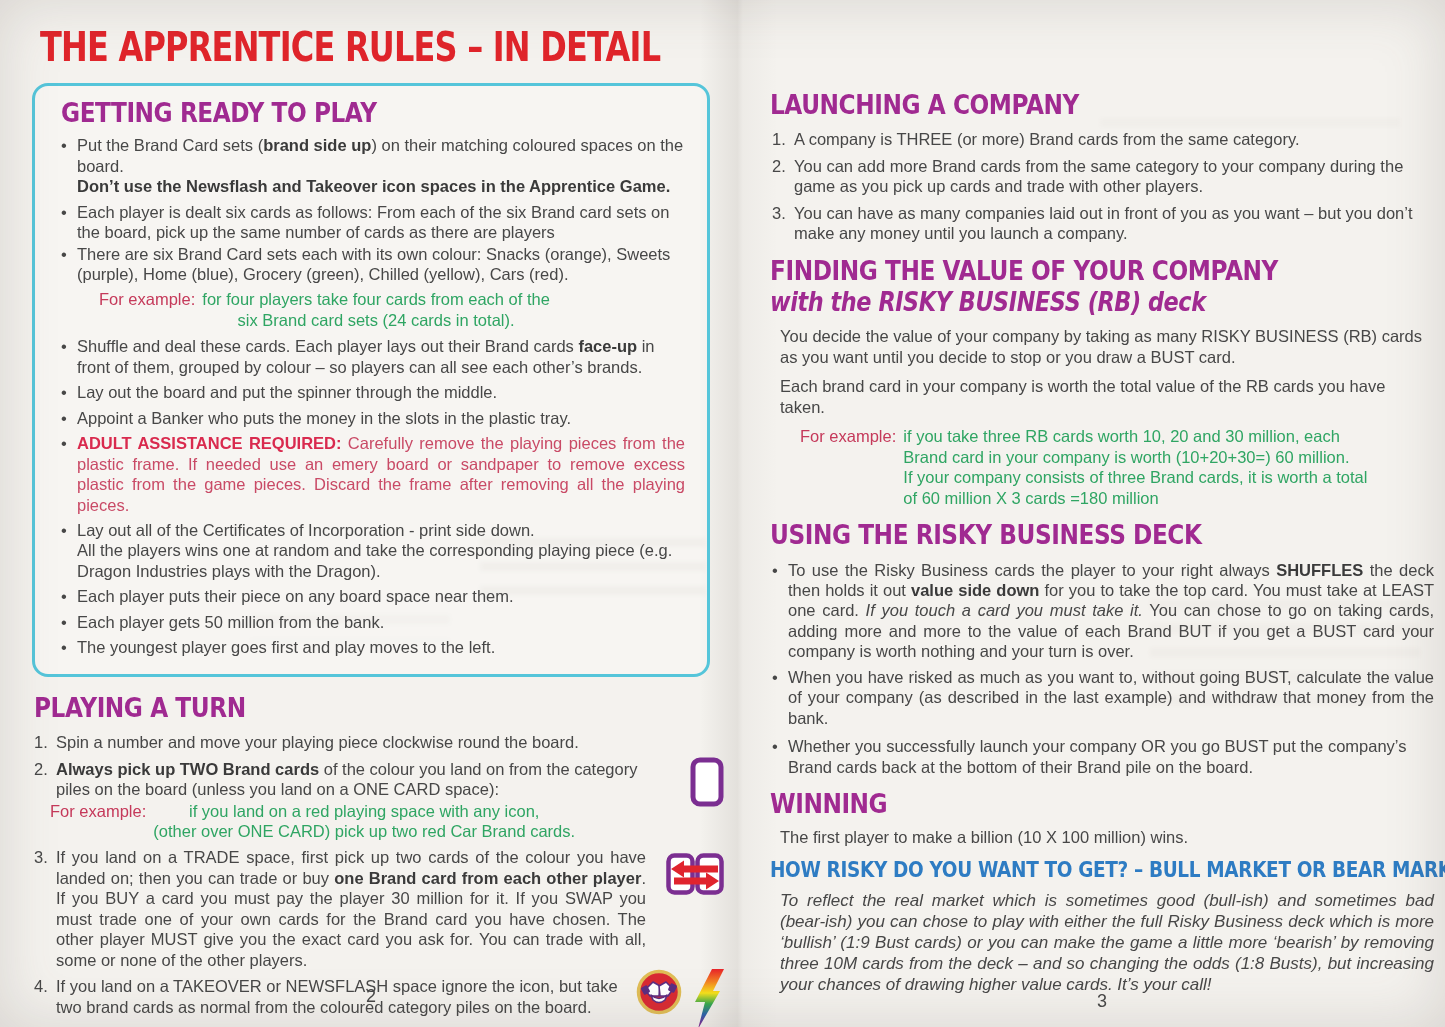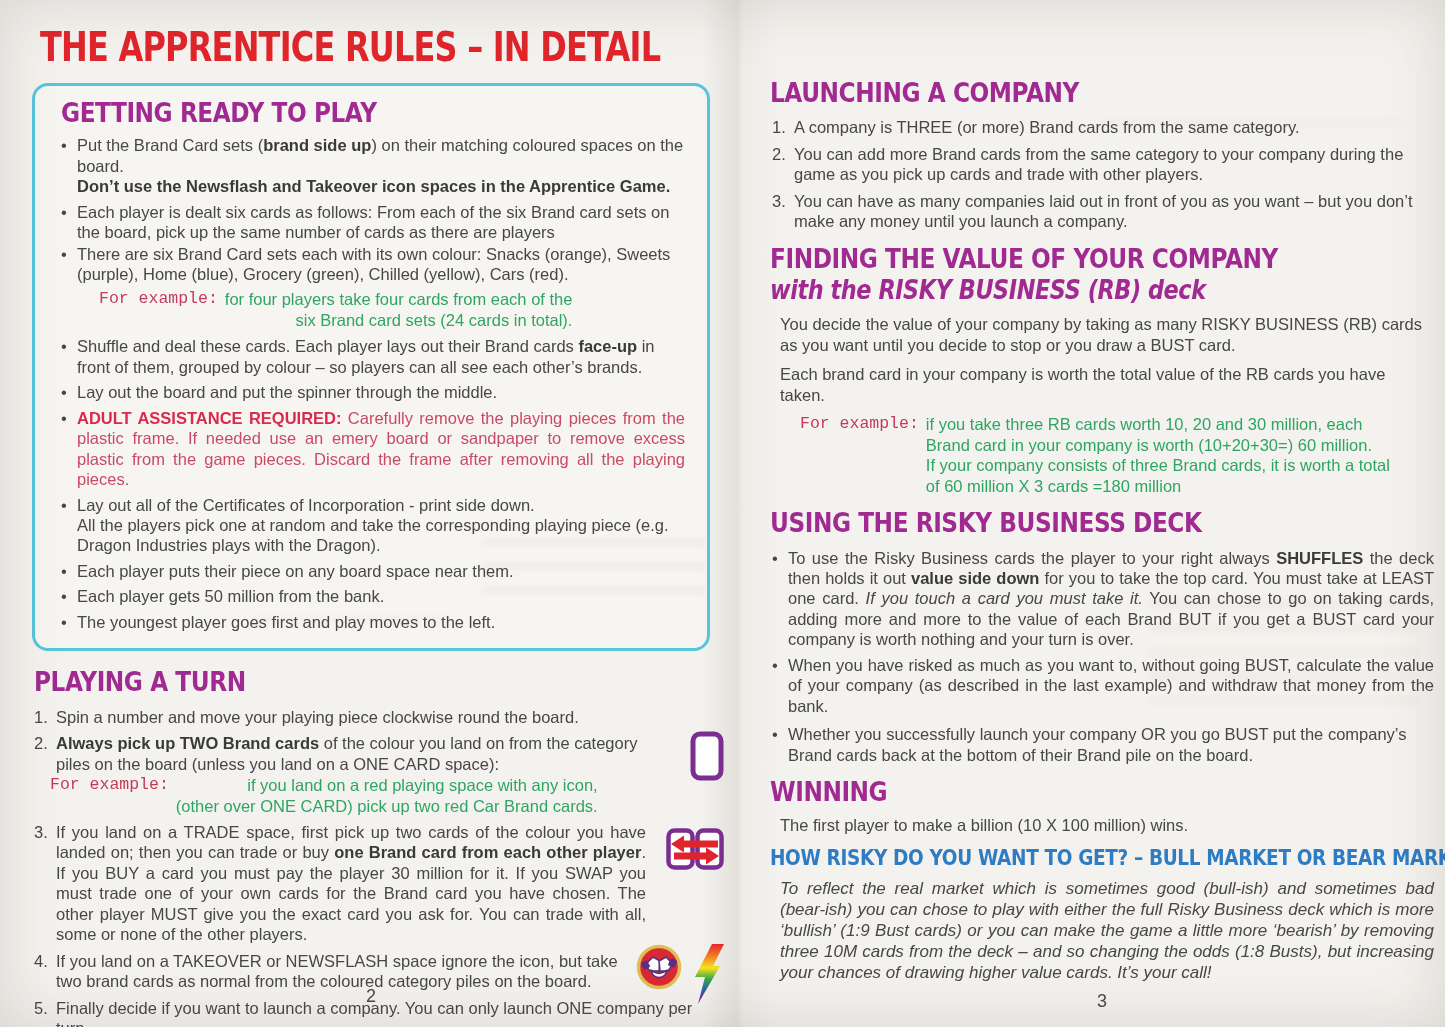--- a/index.html
+++ b/index.html
@@ -28,21 +28,21 @@
     position:relative;
     overflow:hidden;
     font-size:16.5px;
     line-height:1.24;
   }
   .sheet-vignette{position:absolute;inset:0;box-shadow:inset 0 0 60px rgba(90,80,70,.18);pointer-events:none;z-index:5;}
   .gutter{position:absolute;left:700px;top:0;width:78px;height:1027px;z-index:1;
     background:linear-gradient(to right,rgba(0,0,0,0) 0%,rgba(80,70,60,.10) 48%,rgba(80,70,60,.04) 55%,rgba(0,0,0,0) 100%);}
   .page{position:absolute;z-index:2;}
   .page-left{left:32px;top:20px;width:678px;}
-  .page-right{left:770px;top:76px;width:664px;}
+  .page-right{left:770px;top:88px;width:664px;}
 
   .doc-title{
     font-family:"DejaVu Sans",sans-serif;font-weight:bold;
     color:var(--title-red,#e0252b);font-size:41px;letter-spacing:-1px;
     transform:scaleX(.78);transform-origin:0 50%;white-space:nowrap;
     margin:2px 0 10px 8px;
   }
   .h-purple{
     font-family:"DejaVu Sans",sans-serif;font-weight:bold;
     color:var(--heading-purple,#a02a91);font-size:27px;letter-spacing:-.5px;
@@ -77,23 +77,23 @@
   .bt{flex:1 1 auto;}
   .pre{white-space:pre-wrap;}
   .just{text-align:justify;}
 
   .sg-b{font-weight:bold;color:var(--bold-gray,#3a3a3a);}
   .sg-rb{font-weight:bold;color:var(--warning-red-bold,#d92a4e);}
   .sg-ri{color:var(--warning-red-italic,#c94a66);}
   .sg-i{font-style:italic;}
 
   .example{display:flex;margin:1px 0 6px 40px;}
-  .example .ex-label{flex:0 0 auto;color:var(--example-label-red,#c5395a);margin-right:7px;font-family:Liberation Mono, monospace;}
+  .example .ex-label{flex:0 0 auto;color:var(--example-label-red,#c5395a);margin-right:7px;}
   .example .ex-text{color:var(--example-green,#2fa563);white-space:pre;}
-  .example .ex-center{text-align:right;}
+  .example .ex-center{text-align:center;}
 
   .pad-icon{padding-right:64px;}
   .item-icon{position:absolute;right:-14px;top:-2px;}
   .icon-pair{position:absolute;right:-14px;top:-8px;display:flex;align-items:flex-start;gap:6px;}
 
   .para{margin:0 0 9px 10px;}
   .section{margin-bottom:10px;}
   .mt6{margin-top:6px;}
   .pn-left{position:absolute;left:32px;top:985px;width:678px;text-align:center;font-size:18px;z-index:3;}
   .pn-right{position:absolute;left:770px;top:990px;width:664px;text-align:center;font-size:18px;z-index:3;}
@@ -145,26 +145,30 @@
     <div class="bullet">
         <span class="dot"></span>
         <div class="bt"><span class="sg-n">Shuffle and deal these cards. Each player lays out their Brand cards </span><span class="sg-b">face-up</span><span class="sg-n"> in front of them, grouped by colour – so players can all see each other’s brands.</span></div>
       </div>
     <div class="bullet">
         <span class="dot"></span>
         <div class="bt"><span class="sg-n">Lay out the board and put the spinner through the middle.</span></div>
       </div>
     <div class="bullet">
         <span class="dot"></span>
+        <div class="bt"><span class="sg-n">Appoint a Banker who puts the money in the slots in the plastic tray.</span></div>
+      </div>
+    <div class="bullet">
+        <span class="dot"></span>
         <div class="bt just"><span class="sg-rb">ADULT ASSISTANCE REQUIRED</span><span class="sg-rb">: </span><span class="sg-ri">Carefully remove the playing pieces from the plastic frame. If needed use an emery board or sandpaper to remove excess plastic from the game pieces. Discard the frame after removing all the playing pieces.</span></div>
       </div>
     <div class="bullet">
         <span class="dot"></span>
         <div class="bt pre"><span class="sg-n">Lay out all of the Certificates of Incorporation - print side down.
-All the players pick one at random and take the corresponding playing piece (e.g. Dragon Industries plays with the Dragon).</span></div>
+All the players wins one at random and take the corresponding playing piece (e.g. Dragon Industries plays with the Dragon).</span></div>
       </div>
     <div class="bullet">
         <span class="dot"></span>
         <div class="bt"><span class="sg-n">Each player puts their piece on any board space near them.</span></div>
       </div>
     <div class="bullet">
         <span class="dot"></span>
         <div class="bt"><span class="sg-n">Each player gets 50 million from the bank.</span></div>
       </div>
     <div class="bullet" style="margin-bottom:4px">

